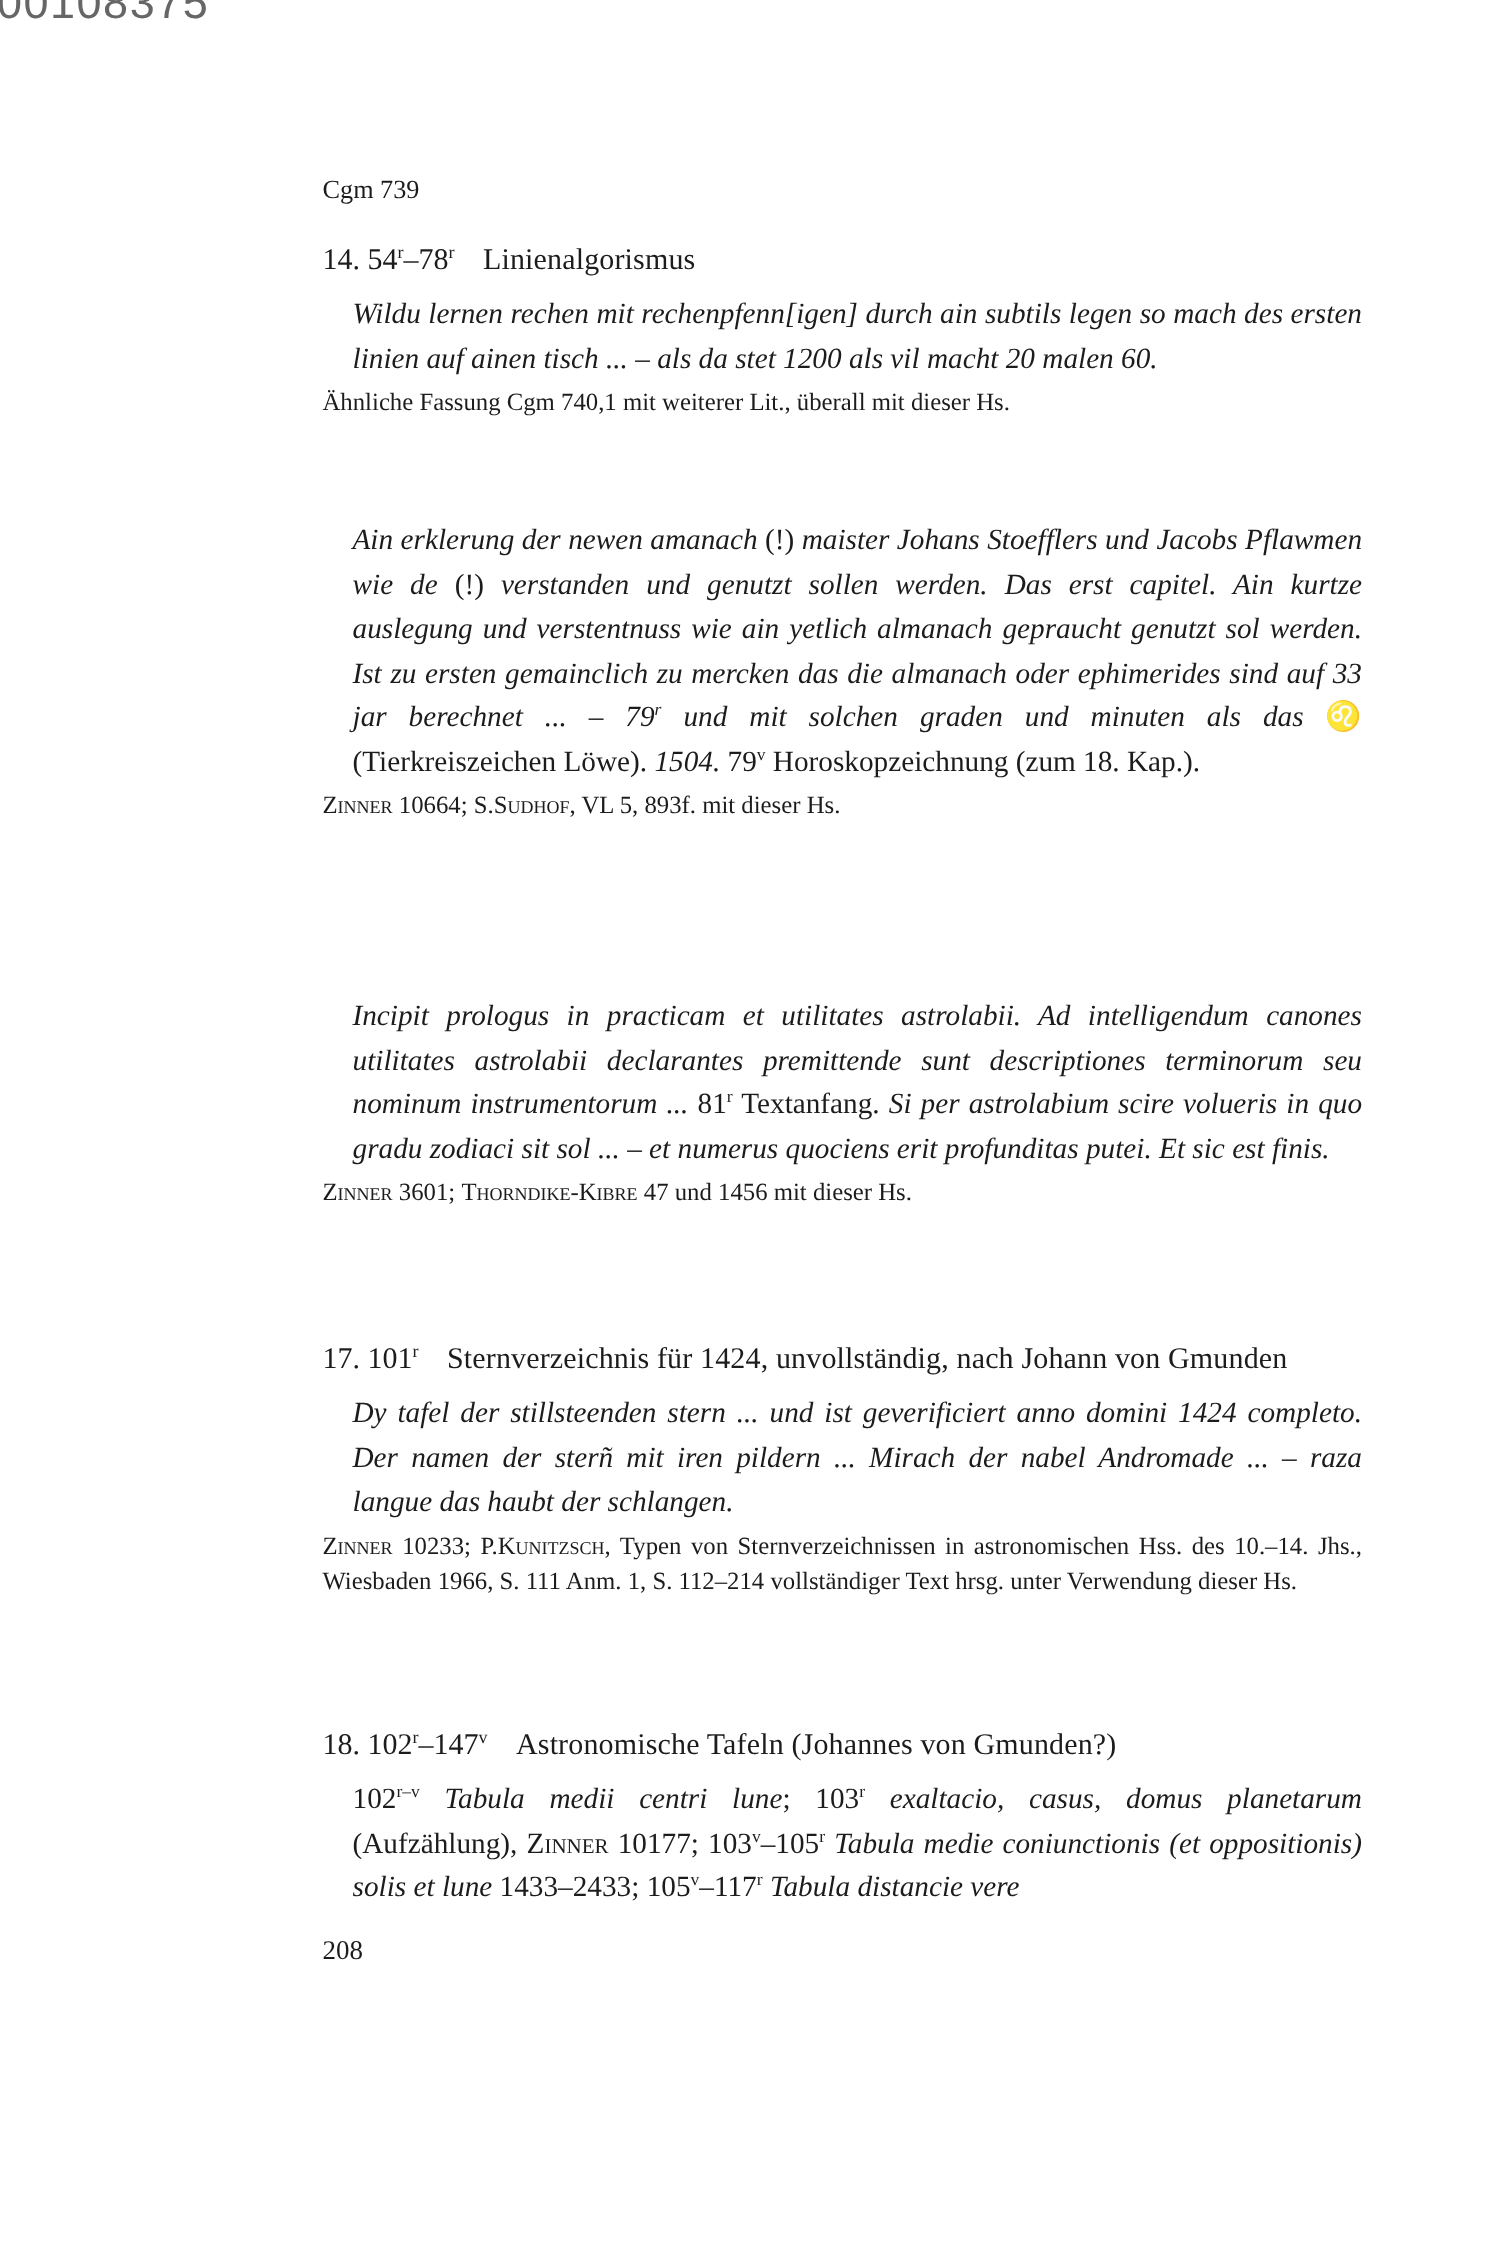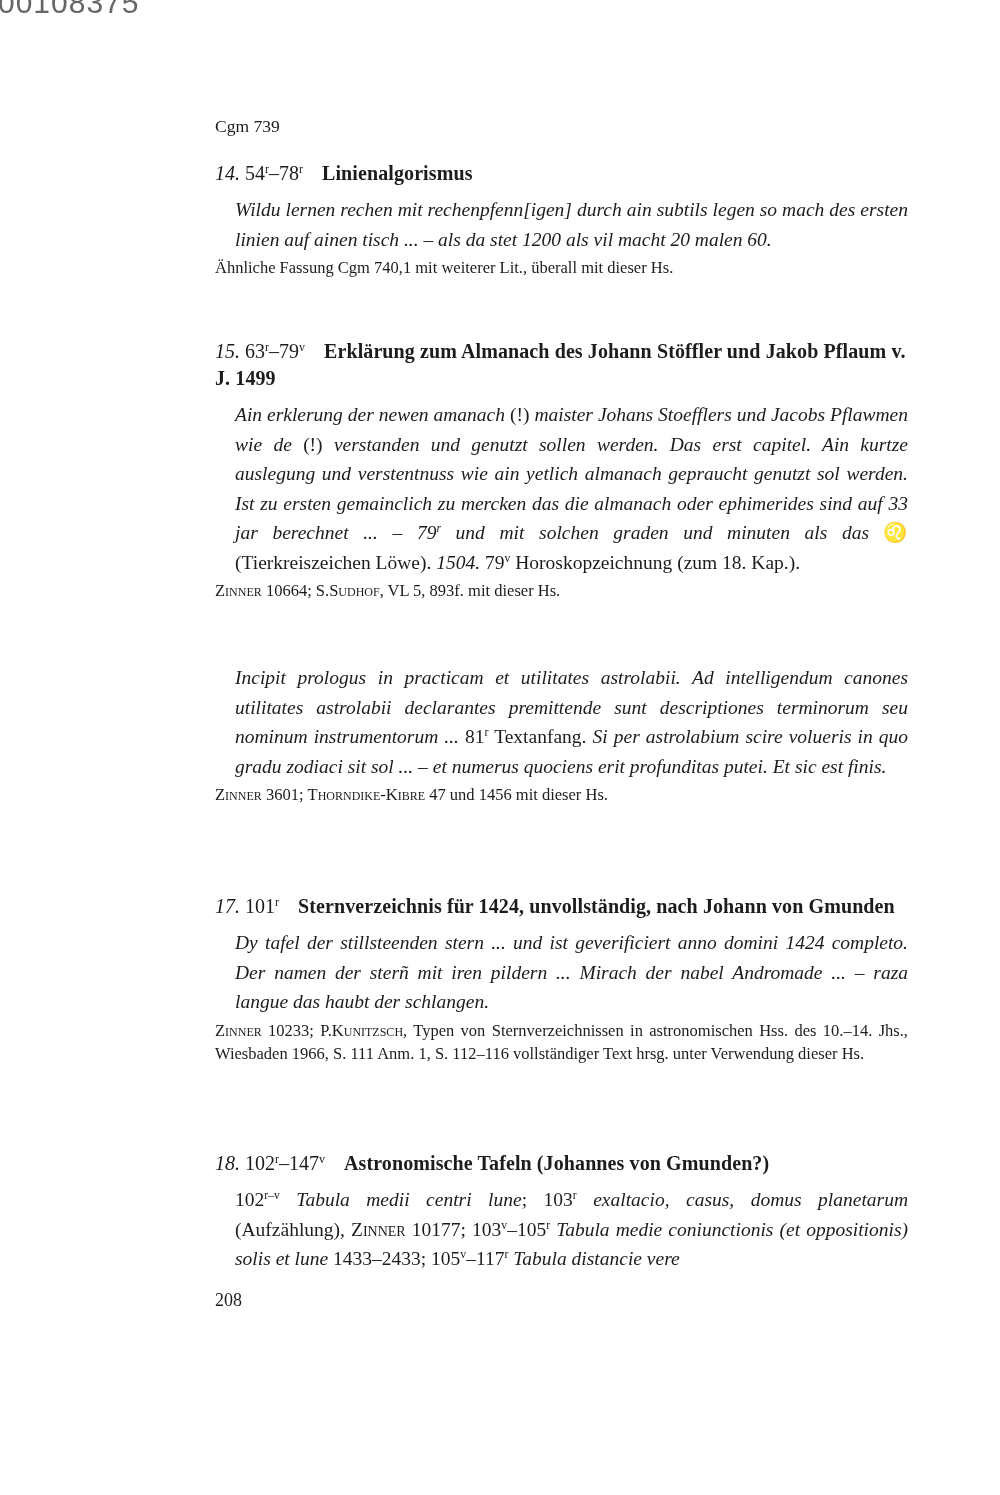--- a/index.html
+++ b/index.html
@@ -9,23 +9,23 @@
   }
   .scan-id {
     position: absolute; left: -2px; top: -14px;
     font-family: "Liberation Sans", "DejaVu Sans", sans-serif;
     font-size: 30px; color: #666; letter-spacing: 1px;
   }
   .page { position: absolute; left: 215px; top: 0; width: 693px; }
   .running-head { position: absolute; top: 116px; left: 0; font-size: 17.5px; text-align: center; }
   .entry { position: absolute; left: 0; width: 693px; }
   .entry-title { font-size: 20px; line-height: 27px; }
-  .entry-title .num { font-weight: normal; font-style: italic; }
+  .entry-title .num { font-weight: normal; }
   .entry-title .fol { font-weight: normal; margin-right: 14px; }
-  .entry-title .ttl { font-weight: bold; letter-spacing: 0.1px; }
+  .entry-title .ttl { font-weight: normal; letter-spacing: 0.1px; }
   .incipit {
     font-style: italic; font-size: 19.5px; line-height: 29.5px; text-align: justify;
     margin-top: 8px;
     margin-left: 20px;
   }
   .incipit .up { font-style: normal; }
   .note { font-size: 16.5px; line-height: 23px; margin-top: 2px; text-align: justify; }
   .sc { font-variant: small-caps; }
   sup { font-size: 0.6em; vertical-align: 0.6em; line-height: 0; }
   .page-number { position: absolute; top: 1290px; left: 0; width: 693px; font-size: 18px; }
@@ -43,42 +43,37 @@
     <div class="entry-title">
       <span class="num">14.</span>
       <span class="fol"><span>54</span><sup>r</sup>–<span>78</span><sup>r</sup></span>
       <span class="ttl">Linienalgorismus</span>
     </div>
     <div class="incipit">Wildu lernen rechen mit rechenpfenn[igen] durch ain subtils legen so mach des ersten linien auf ainen tisch ... – als da stet 1200 als vil macht 20 malen 60.</div>
     <div class="note">Ähnliche Fassung Cgm 740,1 mit weiterer Lit., überall mit dieser Hs.</div>
   </div>
 
   <div class="entry" style="top:338px;">
-    <div class="entry-title">
-      <span class="num">15.</span>
-      <span class="fol"><span>63</span><sup>r</sup>–<span>79</span><sup>v</sup></span>
-      <span class="ttl">Erklärung zum Almanach des Johann Stöffler und Jakob Pflaum v. J. 1499</span>
-    </div>
     <div class="incipit"><span>Ain erklerung der newen amanach</span><span class="up"> (!) </span><span>maister Johans Stoefflers und Jacobs Pflawmen wie de</span><span class="up"> (!) </span><span>verstanden und genutzt sollen werden. Das erst capitel. Ain kurtze auslegung und verstentnuss wie ain yetlich almanach gepraucht genutzt sol werden. Ist zu ersten gemainclich zu mercken das die almanach oder ephimerides sind auf 33 jar berechnet ... – 79</span><sup>r</sup><span> und mit solchen graden und minuten als das </span><span class="up">♌ (Tierkreiszeichen Löwe). </span><span>1504.</span><span class="up"> 79</span><sup class="up">v</sup><span class="up"> Horoskopzeichnung (zum 18. Kap.).</span></div>
     <div class="note"><span class="sc">Zinner</span><span> 10664; S.</span><span class="sc">Sudhof</span><span>, VL 5, 893f. mit dieser Hs.</span></div>
   </div>
 
   <div class="entry" style="top:655px;">
     <div class="incipit"><span>Incipit prologus in practicam et utilitates astrolabii. Ad intelligendum canones utilitates astrolabii declarantes premittende sunt descriptiones terminorum seu nominum instrumentorum ...</span><span class="up"> 81</span><sup class="up">r</sup><span class="up"> Textanfang. </span><span>Si per astrolabium scire volueris in quo gradu zodiaci sit sol ... – et numerus quociens erit profunditas putei. Et sic est finis.</span></div>
     <div class="note"><span class="sc">Zinner</span><span> 3601; </span><span class="sc">Thorndike-Kibre</span><span> 47 und 1456 mit dieser Hs.</span></div>
   </div>
 
   <div class="entry" style="top:893px;">
     <div class="entry-title">
       <span class="num">17.</span>
       <span class="fol"><span>101</span><sup>r</sup></span>
       <span class="ttl">Sternverzeichnis für 1424, unvollständig, nach Johann von Gmunden</span>
     </div>
     <div class="incipit">Dy tafel der stillsteenden stern ... und ist geverificiert anno domini 1424 completo. Der namen der sterñ mit iren pildern ... Mirach der nabel Andromade ... – raza langue das haubt der schlangen.</div>
-    <div class="note"><span class="sc">Zinner</span><span> 10233; P.</span><span class="sc">Kunitzsch</span><span>, Typen von Sternverzeichnissen in astronomischen Hss. des 10.–14. Jhs., Wiesbaden 1966, S. 111 Anm. 1, S. 112–116 vollständiger Text hrsg. unter Verwendung dieser Hs.</span></div>
+    <div class="note"><span class="sc">Zinner</span><span> 10233; P.</span><span class="sc">Kunitzsch</span><span>, Typen von Sternverzeichnissen in astronomischen Hss. des 10.–14. Jhs., Wiesbaden 1966, S. 111 Anm. 1, S. 112–214 vollständiger Text hrsg. unter Verwendung dieser Hs.</span></div>
   </div>
 
   <div class="entry" style="top:1150px;">
     <div class="entry-title">
       <span class="num">18.</span>
       <span class="fol"><span>102</span><sup>r</sup>–<span>147</span><sup>v</sup></span>
       <span class="ttl">Astronomische Tafeln (Johannes von Gmunden?)</span>
     </div>
     <div class="incipit"><span class="up">102</span><sup class="up">r–v</sup> <span>Tabula medii centri lune</span><span class="up">; 103</span><sup class="up">r</sup><span> exaltacio, casus, domus planetarum</span><span class="up"> (Aufzählung), </span><span class="up sc">Zinner</span><span class="up"> 10177; 103</span><sup class="up">v</sup><span class="up">–105</span><sup class="up">r</sup><span> Tabula medie coniunctionis (et oppositionis) solis et lune</span><span class="up"> 1433–2433; 105</span><sup class="up">v</sup><span class="up">–117</span><sup class="up">r</sup><span> Tabula distancie vere</span></div>
   </div>

